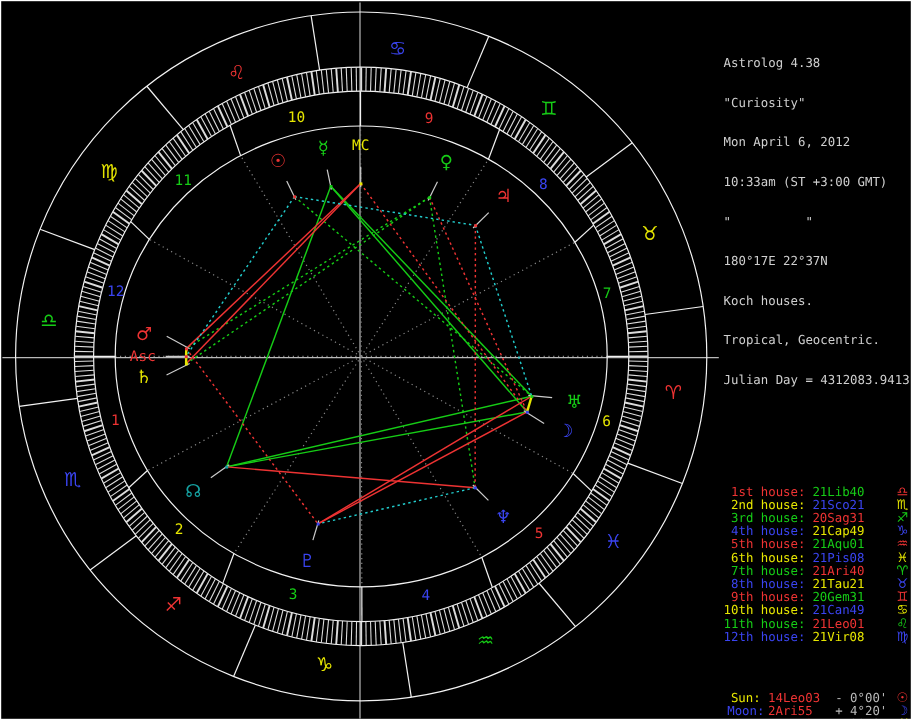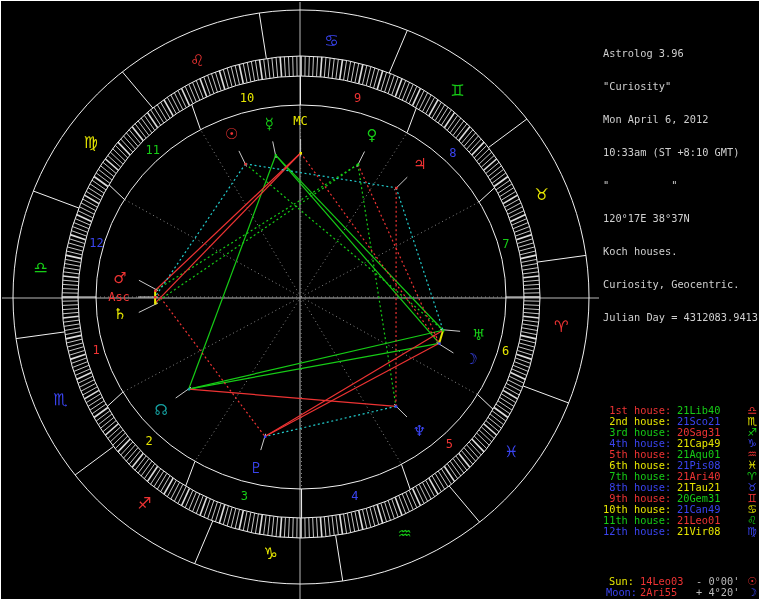--- a/index.html
+++ b/index.html
@@ -537,28 +537,28 @@
         <rect x="298.617773330437" y="151.0004934799382" width="2.4" height="2.4" fill="#e6e600"></rect>
         <text x="299.52352565849" y="120.00060314214667" fill="#e6e600" text-anchor="middle" dominant-baseline="central" font-size="12" font-family="DejaVu Sans Mono, monospace">MC</text>
         <line x1="137" y1="296" x2="156.92" y2="296" stroke="#cccccc" stroke-width="1"></line>
         <rect x="153" y="295" width="2.4" height="2.4" fill="#ee3333"></rect>
         <text x="118" y="296" fill="#ee3333" text-anchor="middle" dominant-baseline="central" font-size="12" font-family="DejaVu Sans Mono, monospace">Asc</text>
       </g>
     </svg>
 
   <div id="panel">
     <div class="hblock">
-      <div class="hline">Astrolog 3.96</div>
+      <div class="hline">Astrolog 4.38</div>
       <div class="hline">"Curiosity"</div>
       <div class="hline">Mon April 6, 2012</div>
-      <div class="hline">10:33am (ST +8:10 GMT)</div>
+      <div class="hline">10:33am (ST +3:00 GMT)</div>
       <div class="hline">"          "</div>
-      <div class="hline">120°17E 38°37N</div>
+      <div class="hline">180°17E 22°37N</div>
       <div class="hline">Koch houses.</div>
-      <div class="hline">Curiosity, Geocentric.</div>
+      <div class="hline">Tropical, Geocentric.</div>
       <div class="hline">Julian Day = 4312083.9413</div>
     </div>
 
     <div id="house-table"><div class="row"><span class="hl" style="color: rgb(238, 51, 51);"> 1st house:</span><span class="hv" style="color: rgb(22, 204, 22);">21Lib40</span><span class="hg" style="color: rgb(238, 51, 51);">♎</span></div><div class="row"><span class="hl" style="color: rgb(230, 230, 0);"> 2nd house:</span><span class="hv" style="color: rgb(58, 68, 240);">21Sco21</span><span class="hg" style="color: rgb(230, 230, 0);">♏</span></div><div class="row"><span class="hl" style="color: rgb(22, 204, 22);"> 3rd house:</span><span class="hv" style="color: rgb(238, 51, 51);">20Sag31</span><span class="hg" style="color: rgb(22, 204, 22);">♐</span></div><div class="row"><span class="hl" style="color: rgb(58, 68, 240);"> 4th house:</span><span class="hv" style="color: rgb(230, 230, 0);">21Cap49</span><span class="hg" style="color: rgb(58, 68, 240);">♑</span></div><div class="row"><span class="hl" style="color: rgb(238, 51, 51);"> 5th house:</span><span class="hv" style="color: rgb(22, 204, 22);">21Aqu01</span><span class="hg" style="color: rgb(238, 51, 51);">♒</span></div><div class="row"><span class="hl" style="color: rgb(230, 230, 0);"> 6th house:</span><span class="hv" style="color: rgb(58, 68, 240);">21Pis08</span><span class="hg" style="color: rgb(230, 230, 0);">♓</span></div><div class="row"><span class="hl" style="color: rgb(22, 204, 22);"> 7th house:</span><span class="hv" style="color: rgb(238, 51, 51);">21Ari40</span><span class="hg" style="color: rgb(22, 204, 22);">♈</span></div><div class="row"><span class="hl" style="color: rgb(58, 68, 240);"> 8th house:</span><span class="hv" style="color: rgb(230, 230, 0);">21Tau21</span><span class="hg" style="color: rgb(58, 68, 240);">♉</span></div><div class="row"><span class="hl" style="color: rgb(238, 51, 51);"> 9th house:</span><span class="hv" style="color: rgb(22, 204, 22);">20Gem31</span><span class="hg" style="color: rgb(238, 51, 51);">♊</span></div><div class="row"><span class="hl" style="color: rgb(230, 230, 0);">10th house:</span><span class="hv" style="color: rgb(58, 68, 240);">21Can49</span><span class="hg" style="color: rgb(230, 230, 0);">♋</span></div><div class="row"><span class="hl" style="color: rgb(22, 204, 22);">11th house:</span><span class="hv" style="color: rgb(238, 51, 51);">21Leo01</span><span class="hg" style="color: rgb(22, 204, 22);">♌</span></div><div class="row"><span class="hl" style="color: rgb(58, 68, 240);">12th house:</span><span class="hv" style="color: rgb(230, 230, 0);">21Vir08</span><span class="hg" style="color: rgb(58, 68, 240);">♍</span></div></div>
     <div class="gap"></div>
     <div id="planet-table"><div class="row"><span class="pl" style="color: rgb(230, 230, 0);">Sun:</span><span class="pv" style="color: rgb(238, 51, 51);">14Leo03</span><span class="pr"></span><span class="po" style="color: rgb(185, 185, 185);">- 0°00'</span><span class="pg" style="color: rgb(238, 51, 51);">☉</span></div><div class="row"><span class="pl" style="color: rgb(58, 68, 240);">Moon:</span><span class="pv" style="color: rgb(238, 51, 51);">2Ari55</span><span class="pr"></span><span class="po" style="color: rgb(185, 185, 185);">+ 4°20'</span><span class="pg" style="color: rgb(58, 68, 240);">☽</span></div><div class="row"><span class="pl" style="color: rgb(238, 51, 51);">Merc:</span><span class="pv" style="color: rgb(238, 51, 51);">1Leo40</span><span class="pr">R</span><span class="po" style="color: rgb(185, 185, 185);">- 3°49'</span><span class="pg" style="color: rgb(230, 230, 0);">☿</span></div></div>
 
     
   </div>
 </div>

